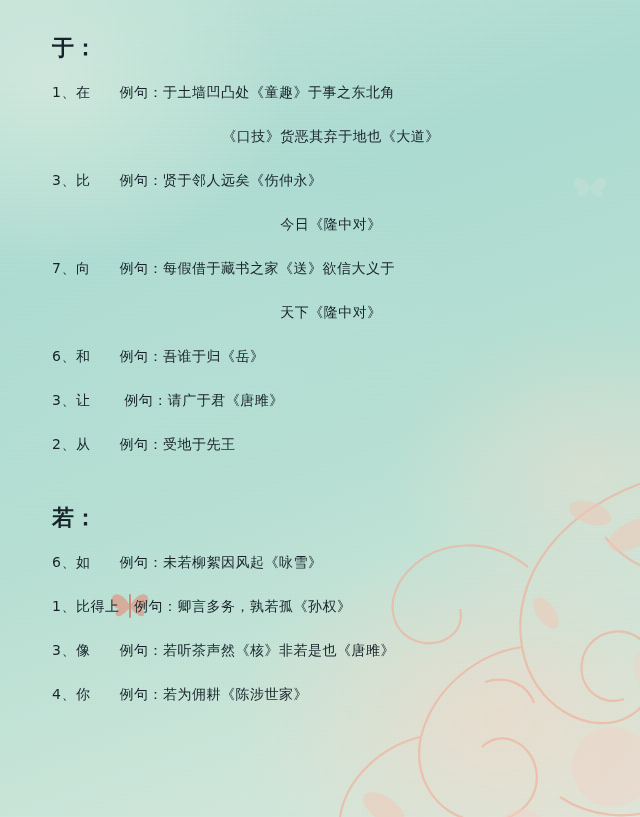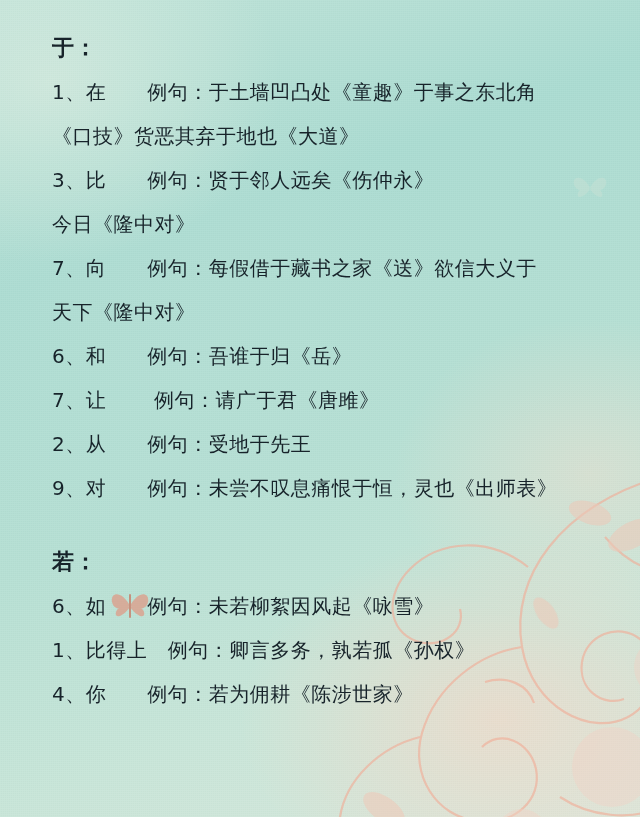--- a/index.html
+++ b/index.html
@@ -61,32 +61,33 @@
     opacity: 0.5;
   }
   #content {
     position: relative;
     z-index: 3;
     padding: 26px 30px 0 52px;
     box-sizing: border-box;
   }
   .line {
     color: #17232a;
-    font-size: 20px;
+    font-size: 14px;
     line-height: 44px;
     letter-spacing: 0.5px;
     white-space: nowrap;
     font-family: "DejaVu Sans", "Liberation Sans", sans-serif;
   }
   .line.heading {
     font-weight: bold;
     font-size: 22px;
   }
   .line.cont {
     margin-left: 0;
+    text-align: center;
   }
   .line.small {
     font-size: 20px;
   }
   .gap {
     height: 30px;
   }
 </style>
 </head>
 <body>
@@ -140,25 +141,25 @@
   <div id="content">
 
     <div class="line heading">于：</div>
     <div class="line">1、在　　例句：于土墙凹凸处《童趣》于事之东北角</div>
     <div class="line cont">《口技》货恶其弃于地也《大道》</div>
     <div class="line">3、比　　例句：贤于邻人远矣《伤仲永》</div>
     <div class="line cont">今日《隆中对》</div>
     <div class="line">7、向　　例句：每假借于藏书之家《送》欲信大义于</div>
     <div class="line cont">天下《隆中对》</div>
     <div class="line">6、和　　例句：吾谁于归《岳》</div>
-    <div class="line">7、让　　 例句：请广于君《唐雎》</div>
+    <div class="line">3、让　　 例句：请广于君《唐雎》</div>
     <div class="line">2、从　　例句：受地于先王</div>
-    <div class="line small">9、对　　例句：未尝不叹息痛恨于恒，灵也《出师表》</div>
 
     <div class="gap"></div>
 
     <div class="line heading">若：</div>
     <div class="line">6、如　　例句：未若柳絮因风起《咏雪》</div>
     <div class="line">1、比得上　例句：卿言多务，孰若孤《孙权》</div>
+    <div class="line">3、像　　例句：若听茶声然《核》非若是也《唐雎》</div>
     <div class="line">4、你　　例句：若为佣耕《陈涉世家》</div>
 
   </div>
 </div>
 
 </body></html>

